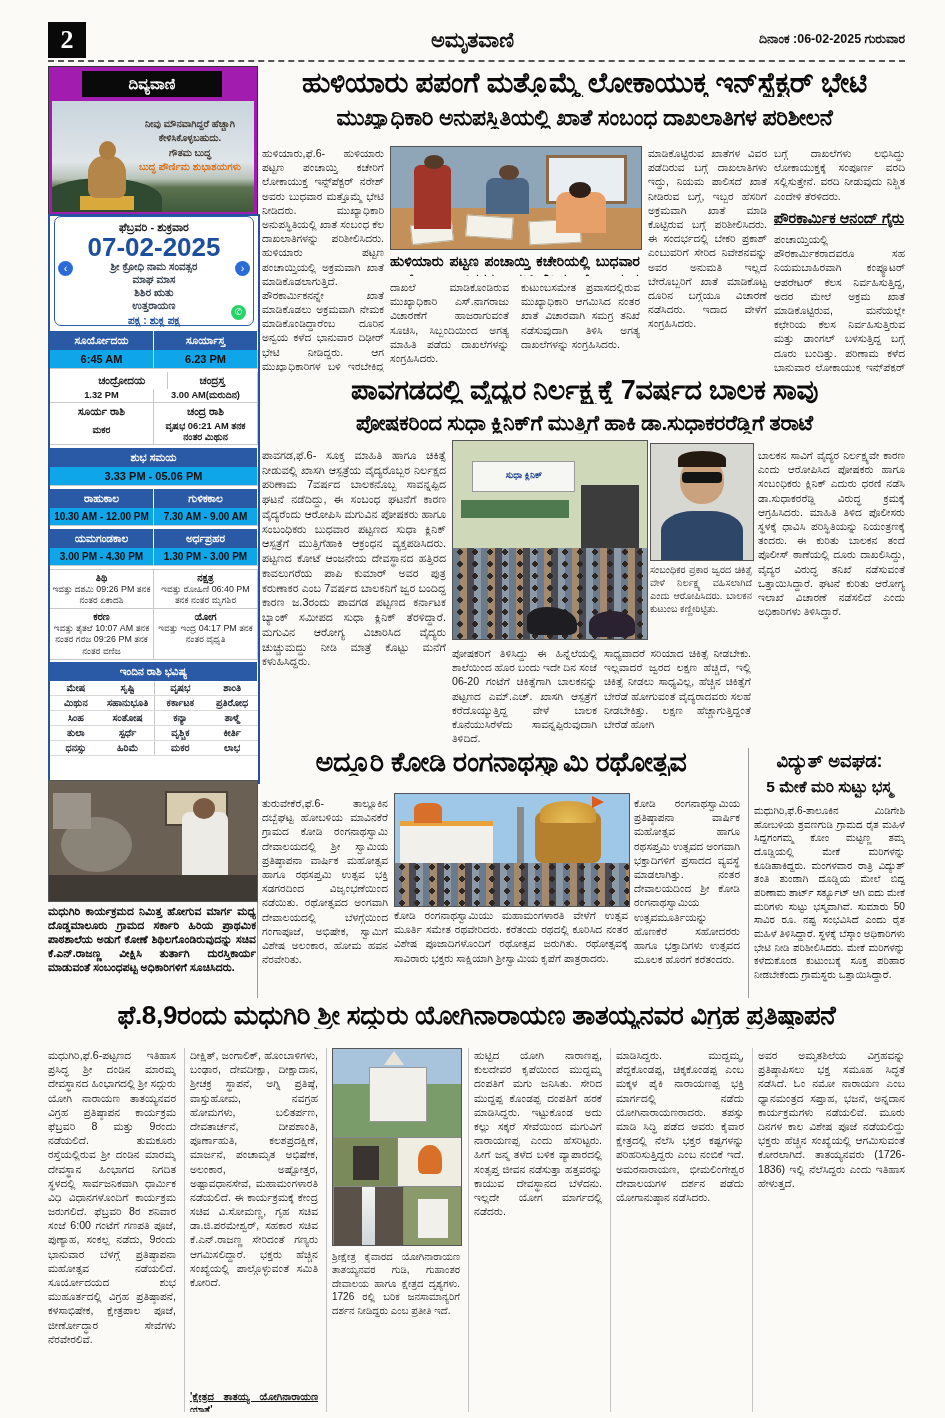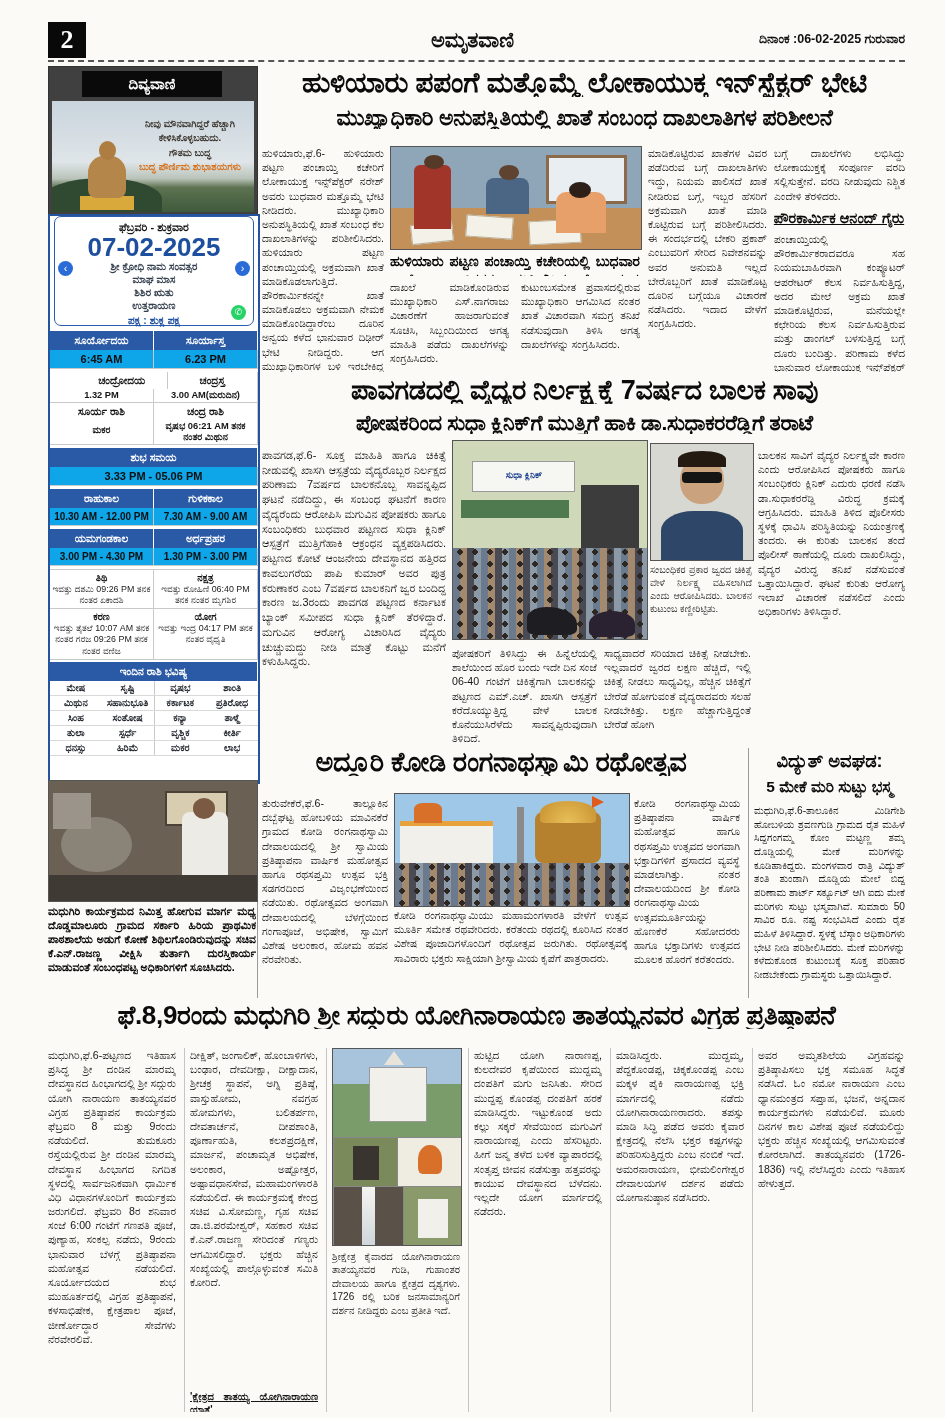--- a/index.html
+++ b/index.html
@@ -16,21 +16,21 @@
   .photo{position:absolute;border:1px solid #555;overflow:hidden;background:#cfd6dc;}
   
   .pagenum{position:absolute;left:48px;top:22px;width:38px;height:36px;background:#090909;
        color:#fff;font-size:26px;font-weight:800;text-align:center;line-height:36px;
        font-family:"Liberation Serif","DejaVu Serif",serif;}
   .masthead{position:absolute;left:0;right:0;top:28px;text-align:center;font-size:21px;
        font-weight:800;color:#111;}
   .dateline{position:absolute;right:40px;top:32px;font-size:12.5px;font-weight:700;color:#111;}
   .headrule{position:absolute;left:48px;top:60px;width:857px;border-top:2px dashed #555;}
   
-  .dv-box{position:absolute;left:48px;top:66px;width:208px;height:148px;border:1.5px solid #333;background:#404040;}
+  .dv-box{position:absolute;left:48px;top:66px;width:208px;height:148px;border:1.5px solid #333;background:#a21caf;}
   .dv-title{position:absolute;left:33px;top:4px;width:140px;height:26px;background:#0a0a0a;color:#fff;
        font-size:15px;font-weight:800;text-align:center;line-height:26px;}
   .dv-img{position:absolute;left:3px;top:34px;right:3px;bottom:3px;overflow:hidden;
        background:linear-gradient(180deg,#c9d4dd 0%,#dfe5e8 55%,#b9c3b9 70%,#5d7250 78%,#3f5a3c 100%);}
   .dv-quote{position:absolute;right:4px;top:16px;width:120px;text-align:center;font-size:9.6px;
        font-weight:700;color:#3a342c;line-height:1.5;}
   .dv-orange{color:#d8731f;font-size:9.8px;font-weight:800;}
   
   .pan{position:absolute;left:48px;top:214px;width:208px;height:566px;border:2px solid #24549e;
        background:#fff;overflow:hidden;font-size:10px;}
@@ -245,21 +245,21 @@
   <div class="abs" style="left:38%;bottom:2%;width:26%;height:14%;background:#1d1d22;border-radius:40% 60% 20% 20%;"></div>
   <div class="abs" style="left:70%;bottom:1%;width:24%;height:13%;background:#2a2230;border-radius:50% 50% 20% 20%;"></div>
 </div>
 <div class="photo" style="left:650px;top:443px;width:102px;height:116px;background:#d8d8d2;">
   <div class="abs" style="left:28%;top:10%;width:44%;height:42%;background:#caa27e;border-radius:50% 50% 46% 46%;"></div>
   <div class="abs" style="left:26%;top:6%;width:48%;height:14%;background:#241a12;border-radius:50% 50% 0 0;"></div>
   <div class="abs" style="left:30%;top:24%;width:40%;height:10%;background:#141414;border-radius:4px;"></div>
   <div class="abs" style="left:10%;bottom:0;width:80%;height:42%;background:#2e4668;border-radius:40% 40% 0 0;"></div>
 </div>
 <div class="col" style="left:650px;top:564px;width:102px;height:76px;font-size:9.6px;">ಸಂಬಂಧಿಕರ ಪ್ರಕಾರ ಜ್ವರದ ಚಿಕಿತ್ಸೆ ವೇಳೆ ನಿರ್ಲಕ್ಷ್ಯ ವಹಿಸಲಾಗಿದೆ ಎಂದು ಆರೋಪಿಸಿದರು. ಬಾಲಕನ ಕುಟುಂಬ ಕಣ್ಣೀರಿಟ್ಟಿತು.</div>
-<div class="col" style="left:452px;top:646px;width:145px;height:98px;">ಪೋಷಕರಿಗೆ ತಿಳಿಸಿದ್ದು ಈ ಹಿನ್ನೆಲೆಯಲ್ಲಿ ಶಾಲೆಯಿಂದ ಹೊರ ಬಂದು ಇದೇ ದಿನ ಸಂಜೆ 06-40 ಗಂಟೆಗೆ ಚಿಕಿತ್ಸೆಗಾಗಿ ಬಾಲಕನನ್ನು ಪಟ್ಟಣದ ಎಮ್.ಎಚ್. ಖಾಸಗಿ ಆಸ್ಪತ್ರೆಗೆ ಕರೆದೊಯ್ಯುತ್ತಿದ್ದ ವೇಳೆ ಬಾಲಕ ಕೊನೆಯುಸಿರೆಳೆದು ಸಾವನ್ನಪ್ಪಿರುವುದಾಗಿ ತಿಳಿದಿದೆ.</div>
+<div class="col" style="left:452px;top:646px;width:145px;height:98px;">ಪೋಷಕರಿಗೆ ತಿಳಿಸಿದ್ದು ಈ ಹಿನ್ನೆಲೆಯಲ್ಲಿ ಶಾಲೆಯಿಂದ ಹೊರ ಬಂದು ಇದೇ ದಿನ ಸಂಜೆ 06-20 ಗಂಟೆಗೆ ಚಿಕಿತ್ಸೆಗಾಗಿ ಬಾಲಕನನ್ನು ಪಟ್ಟಣದ ಎಮ್.ಎಚ್. ಖಾಸಗಿ ಆಸ್ಪತ್ರೆಗೆ ಕರೆದೊಯ್ಯುತ್ತಿದ್ದ ವೇಳೆ ಬಾಲಕ ಕೊನೆಯುಸಿರೆಳೆದು ಸಾವನ್ನಪ್ಪಿರುವುದಾಗಿ ತಿಳಿದಿದೆ.</div>
 <div class="col" style="left:604px;top:646px;width:147px;height:98px;">ಸಾಧ್ಯವಾದರೆ ಸರಿಯಾದ ಚಿಕಿತ್ಸೆ ನೀಡಬೇಕು. ಇಲ್ಲವಾದರೆ ಜ್ವರದ ಲಕ್ಷಣ ಹೆಚ್ಚಿದೆ, ಇಲ್ಲಿ ಚಿಕಿತ್ಸೆ ನೀಡಲು ಸಾಧ್ಯವಿಲ್ಲ, ಹೆಚ್ಚಿನ ಚಿಕಿತ್ಸೆಗೆ ಬೇರೆಡೆ ಹೋಗುವಂತೆ ವೈದ್ಯರಾದವರು ಸಲಹೆ ನೀಡಬೇಕಿತ್ತು. ಲಕ್ಷಣ ಹೆಚ್ಚಾಗುತ್ತಿದ್ದಂತೆ ಬೇರೆಡೆ ಹೋಗಿ</div>
 <div class="col" style="left:758px;top:448px;width:147px;height:296px;">ಬಾಲಕನ ಸಾವಿಗೆ ವೈದ್ಯರ ನಿರ್ಲಕ್ಷ್ಯವೇ ಕಾರಣ ಎಂದು ಆರೋಪಿಸಿದ ಪೋಷಕರು ಹಾಗೂ ಸಂಬಂಧಿಕರು ಕ್ಲಿನಿಕ್ ಎದುರು ಧರಣಿ ನಡೆಸಿ ಡಾ.ಸುಧಾಕರರೆಡ್ಡಿ ವಿರುದ್ಧ ಕ್ರಮಕ್ಕೆ ಆಗ್ರಹಿಸಿದರು. ಮಾಹಿತಿ ತಿಳಿದ ಪೊಲೀಸರು ಸ್ಥಳಕ್ಕೆ ಧಾವಿಸಿ ಪರಿಸ್ಥಿತಿಯನ್ನು ನಿಯಂತ್ರಣಕ್ಕೆ ತಂದರು. ಈ ಕುರಿತು ಬಾಲಕನ ತಂದೆ ಪೊಲೀಸ್ ಠಾಣೆಯಲ್ಲಿ ದೂರು ದಾಖಲಿಸಿದ್ದು, ವೈದ್ಯರ ವಿರುದ್ಧ ತನಿಖೆ ನಡೆಸುವಂತೆ ಒತ್ತಾಯಿಸಿದ್ದಾರೆ. ಘಟನೆ ಕುರಿತು ಆರೋಗ್ಯ ಇಲಾಖೆ ವಿಚಾರಣೆ ನಡೆಸಲಿದೆ ಎಂದು ಅಧಿಕಾರಿಗಳು ತಿಳಿಸಿದ್ದಾರೆ.</div>
 
 <div class="photo" style="left:48px;top:780px;width:208px;height:120px;background:#6a6053;">
   <div class="abs" style="left:56%;top:8%;width:28%;height:26%;background:#d8cdb0;border:2px solid #4a4237;"></div>
   <div class="abs" style="left:6%;top:30%;width:34%;height:46%;background:#8a8378;border-radius:50%;"></div>
   <div class="abs" style="left:2%;top:10%;width:18%;height:30%;background:#9a948a;"></div>
   <div class="abs" style="left:64%;top:26%;width:22%;height:66%;background:#ecebe6;border-radius:8px 8px 0 0;"></div>
   <div class="abs" style="left:69%;top:14%;width:11%;height:18%;background:#7a5a42;border-radius:50%;"></div>
   <div class="abs" style="left:0;bottom:0;width:100%;height:22%;background:#3f3a33;"></div>

